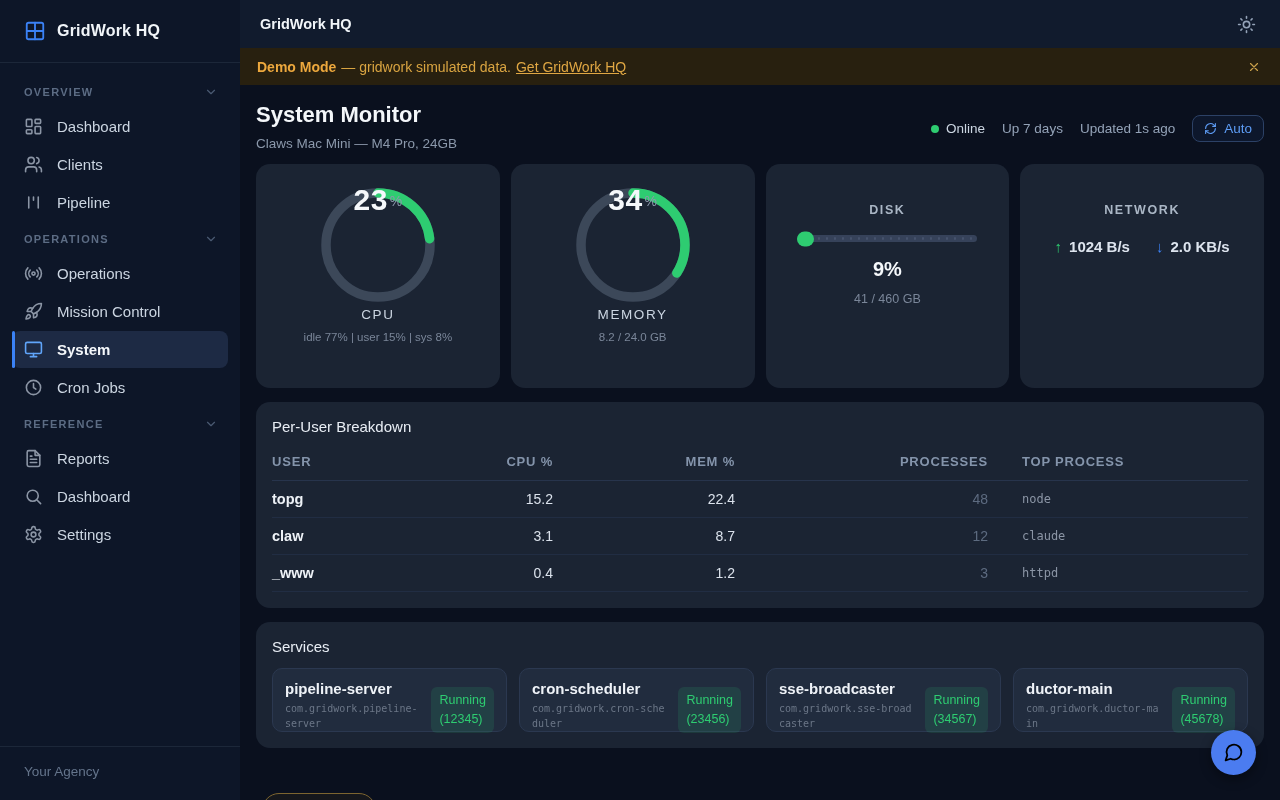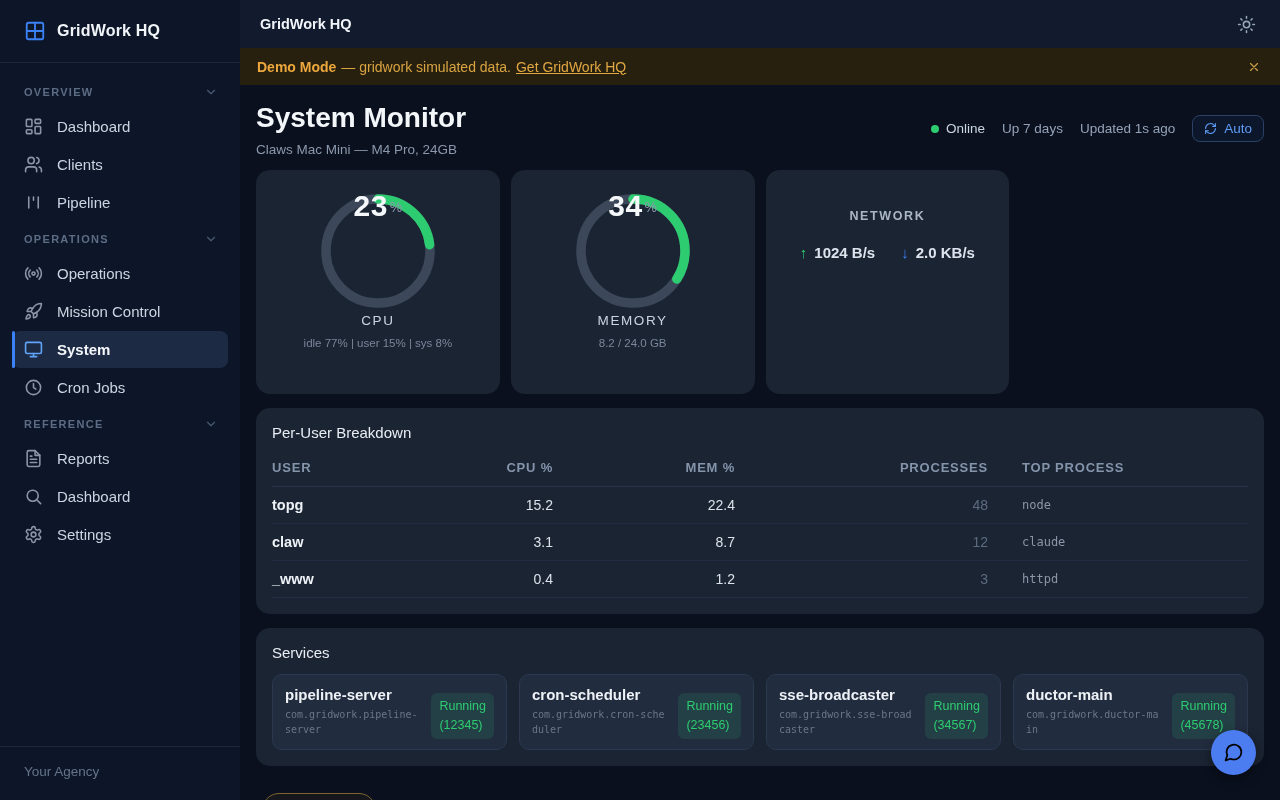--- a/index.html
+++ b/index.html
@@ -65,21 +65,21 @@
   }
   .banner-bold { font-weight:700; color:#eda83d; margin-right:5px; }
   .banner-msg { margin-right:5px; }
   .banner-link { color:#e0a743; text-decoration:underline; cursor:pointer; }
   .banner-close { margin-left:auto; color:#c9a04a; background:none; border:none; cursor:pointer; padding:2px; }
 
   
   .content { position:absolute; left:240px; right:0; top:85px; bottom:0; overflow:hidden; }
 
   .page-header { display:flex; justify-content:space-between; align-items:flex-start; padding:17px 16px 0; }
-  .page-title { font-size:28px; font-weight:700; color:#f4f7fa; }
+  .page-title { font-size:22px; font-weight:700; color:#f4f7fa; }
   .page-subtitle { margin-top:8px; font-size:13.5px; color:#8b98ab; }
   .meta-row { display:flex; align-items:center; gap:17px; margin-top:13px; font-size:13.5px; color:#94a3b8; }
   .online { display:flex; align-items:center; gap:7px; color:#cbd5e1; }
   .online-dot { width:8px; height:8px; border-radius:50%; background:#2ecc71; }
   .auto-btn {
     display:flex; align-items:center; gap:7px; padding:5px 11px;
     border:1px solid #2c4166; border-radius:8px; background:rgba(59,130,246,.07);
     color:#5d9cf5; font-size:13.5px; font-family:inherit; cursor:pointer;
   }
 
@@ -125,21 +125,21 @@
   .c-right { text-align:right; }
   .c-top { padding-left:34px; }
   .user-cell { font-weight:600; font-size:14.5px; color:#eef2f7; }
   .proc-cell { color:#5d6b80; }
   .top-cell { font-family:"DejaVu Sans Mono", monospace; font-size:12px; color:#8b95a5; }
 
   
   .services-grid { margin-top:13px; display:grid; grid-template-columns:repeat(4,1fr); gap:12px; }
   .service-card {
     background:#212c3e; border:1px solid #2b3850; border-radius:10px;
-    padding:11px 12px; height:76px; display:flex; justify-content:space-between; gap:8px;
+    padding:11px 12px; height:64px; display:flex; justify-content:space-between; gap:8px;
   }
   .service-info { flex:1; min-width:0; }
   .service-name { font-size:15px; font-weight:600; color:#eef2f7; white-space:nowrap; }
   .service-id {
     margin-top:5px; font-family:"DejaVu Sans Mono", monospace; font-size:10px;
     color:#6b7687; line-height:1.45; word-break:break-all;
   }
   .badge {
     align-self:flex-start; margin-top:7px; background:rgba(46,204,113,.13);
     border-radius:6px; padding:4px 8px; font-size:12.5px; color:#2ecc71;
@@ -381,20 +381,28 @@
         </svg>
         <div class="gauge-center">
           <span class="gauge-value">34</span>
           <span class="gauge-unit">%</span>
         </div>
       </div>
       <div class="gauge-label">MEMORY</div>
       <div class="gauge-detail">8.2 / 24.0 GB</div>
     </div>
 
+    <div class="stat-card plain-card">
+      <div class="stat-label">DISK</div>
+      <div class="disk-bar">
+        <div class="disk-fill" style="width: 9%;"></div>
+      </div>
+      <div class="disk-percent">9%</div>
+      <div class="disk-detail">41 / 460 GB</div>
+    </div>
 
     <div class="stat-card plain-card">
       <div class="stat-label">NETWORK</div>
       <div class="net-row">
         <span class="net-item">
           <span class="arrow-up">↑</span>
           <span>1024 B/s</span>
         </span>
         <span class="net-item">
           <span class="arrow-down">↓</span>

